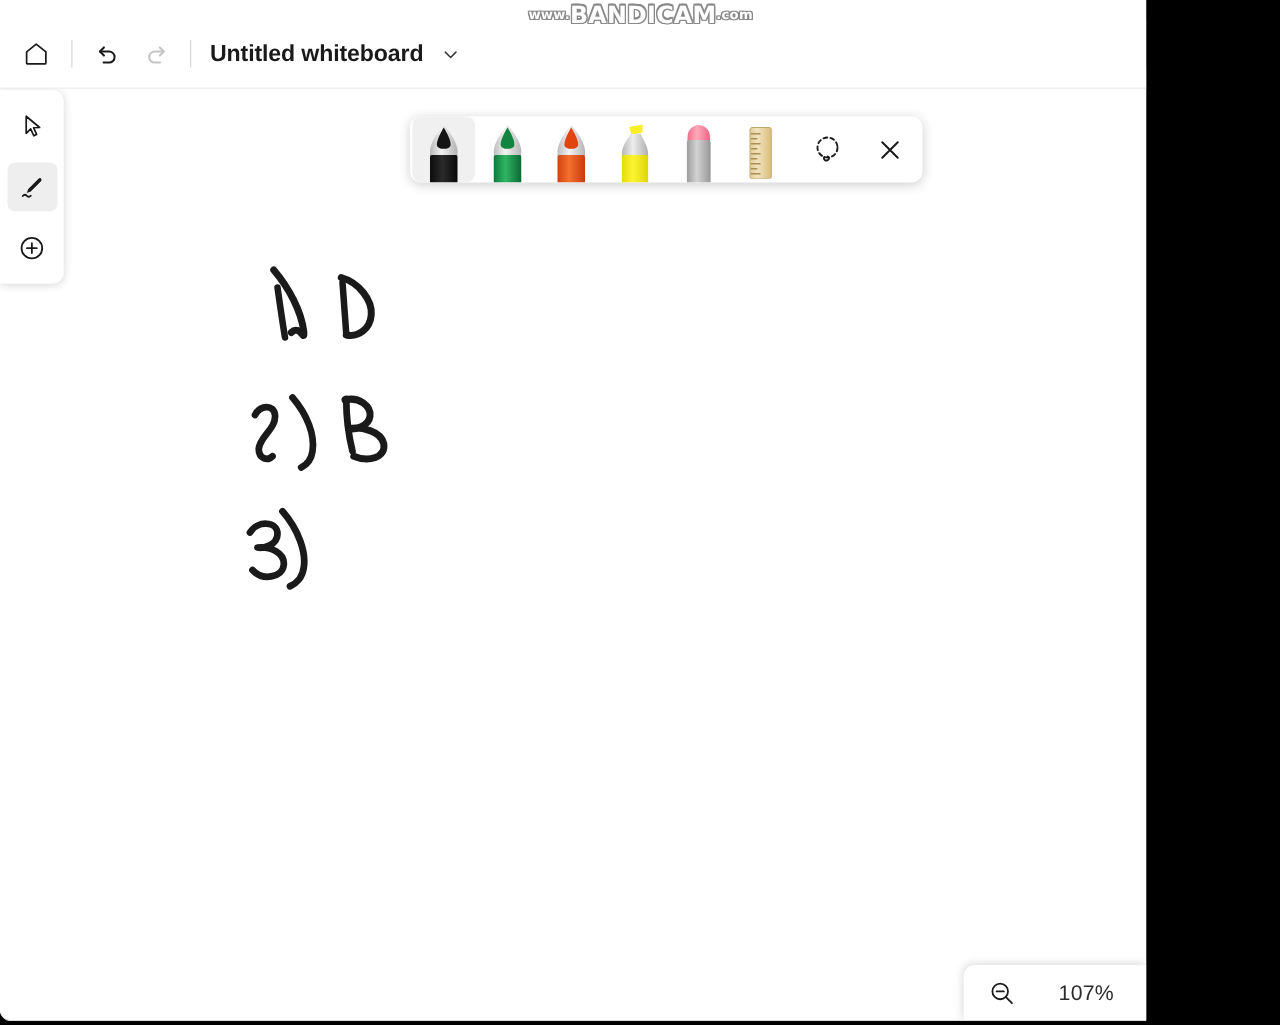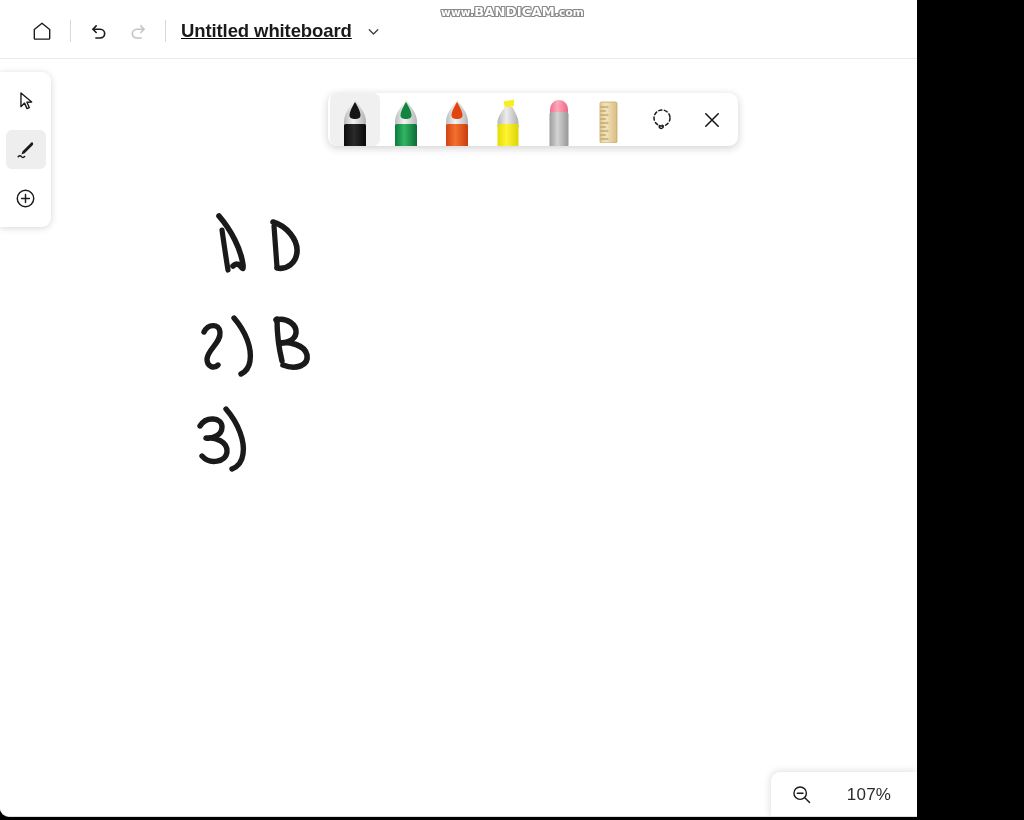--- a/index.html
+++ b/index.html
@@ -17,28 +17,27 @@
     left: 0; top: 0;
     width: 917px; height: 817px;
     background: #ffffff;
     border-bottom-left-radius: 9px;
     border-bottom: 1px solid #dcdcdc;
     overflow: hidden;
   }
 
   
   #titlebar {
-    position: absolute; left: 0; top: 4px;
+    position: absolute; left: 0; top: 16px;
     width: 917px; height: 55px;
     background: #ffffff;
     display: flex; align-items: center;
-    padding-left: 23px;
+    padding-left: 10px;
     border-bottom: 1px solid #e9e9e9;
     z-index: 40;
-    text-decoration: underline;
   }
   .tb-btn {
     width: 38px; height: 38px;
     display: flex; align-items: center; justify-content: center;
     border-radius: 5px;
     cursor: pointer;
   }
   .tb-sep {
     width: 1px; height: 22px; background: #d8d8d8;
     margin: 0 9px;
@@ -59,21 +58,21 @@
   #watermark {
     position: absolute;
     left: 430px; top: 2px;
     width: 165px; height: 19px;
     z-index: 90;
     display: flex; align-items: center; justify-content: center;
     user-select: none;
   }
   #watermark .wm-text {
     font-family: "DejaVu Sans", sans-serif;
-    font-size: 13px;
+    font-size: 19px;
     font-weight: bold;
     color: #ffffff;
     letter-spacing: 0.2px;
     text-shadow:
       -1px -1px 0 #8a8a8a, 1px -1px 0 #8a8a8a,
       -1px  1px 0 #8a8a8a, 1px  1px 0 #8a8a8a,
        0px -1px 0 #8a8a8a, 0px  1px 0 #8a8a8a,
       -1px  0px 0 #8a8a8a, 1px  0px 0 #8a8a8a;
   }
   #watermark .wm-small { font-size: 10.5px; text-align: right; }

